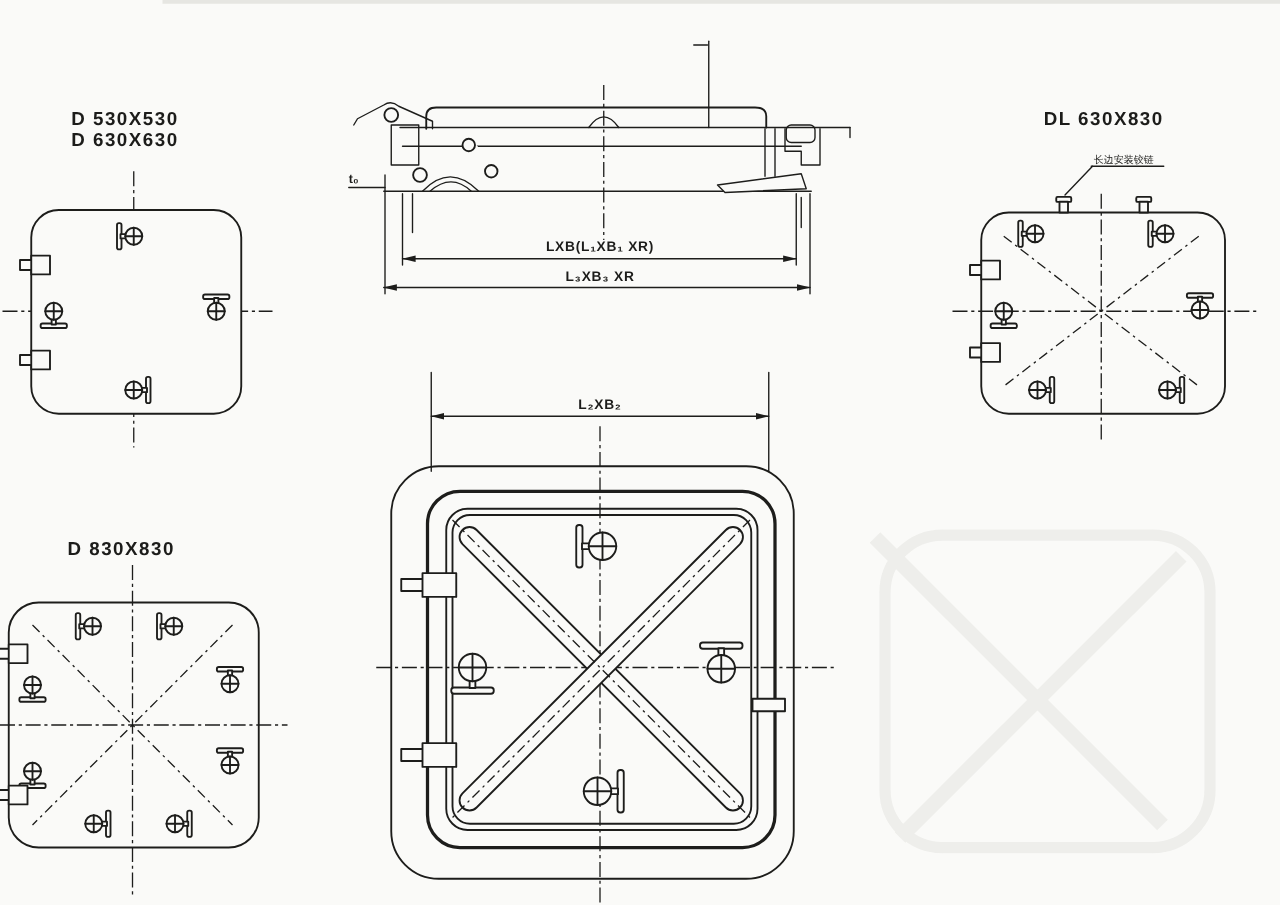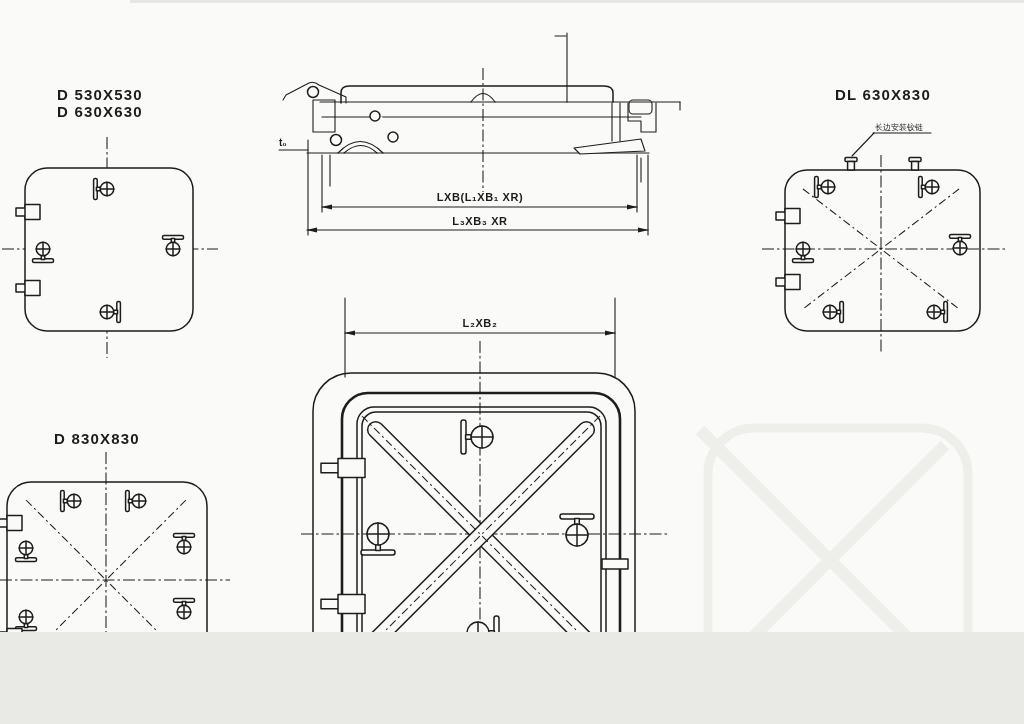--- a/index.html
+++ b/index.html
@@ -1,16 +1,16 @@
 <!DOCTYPE html>
 <html><head>
 <meta charset="utf-8">
 <style>
   html,body{margin:0;padding:0;background:#e9e9e6;}
-  .canvas{position:relative;width:1024px;height:632px;background:#fafaf8;overflow:hidden;
+  .canvas{position:relative;width:1024px;height:724px;background:#fafaf8;overflow:hidden;
           font-family:"Liberation Sans","DejaVu Sans",sans-serif;}
   svg{position:absolute;inset:0;}
   .ln{stroke:#1d1d1b;fill:none;stroke-width:1.5;stroke-linecap:round;stroke-linejoin:round;}
   .thin{stroke-width:1.1;}
   .thick{stroke-width:2.6;}
   .fillw{fill:#fafaf8;}
   .cl{stroke:#1d1d1b;fill:none;stroke-width:1.05;stroke-dasharray:12 3 2.5 3;}
   .diag{stroke:#1d1d1b;fill:none;stroke-width:1.05;stroke-dasharray:8 3.5 2 3.5;}
   .ghost{stroke:#ededea;fill:none;}
   text{fill:#1c1c1a;font-weight:700;}

